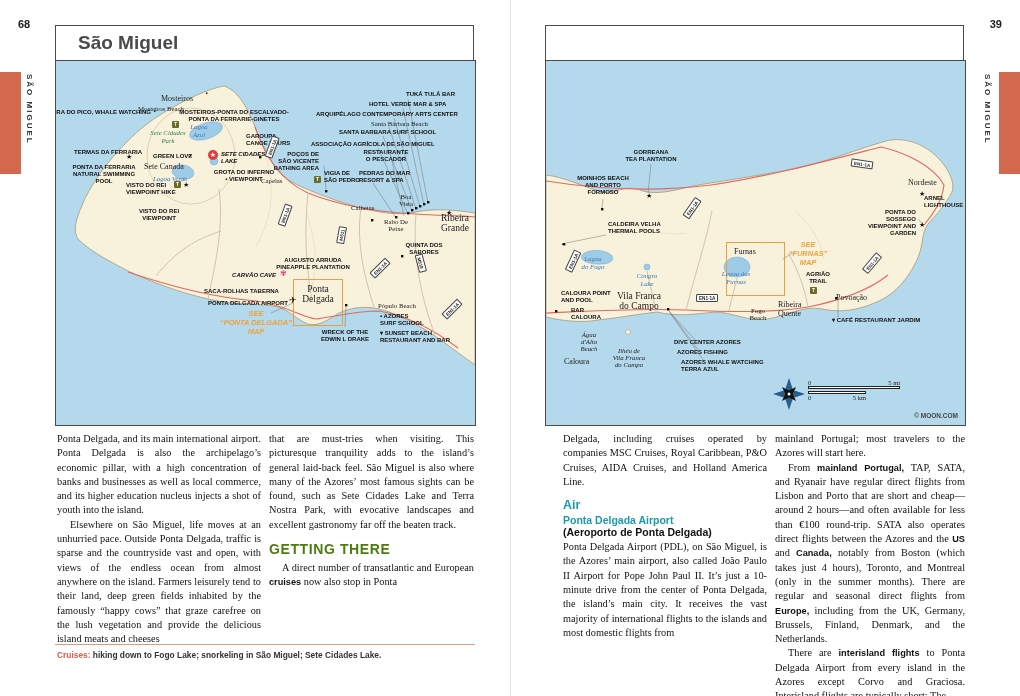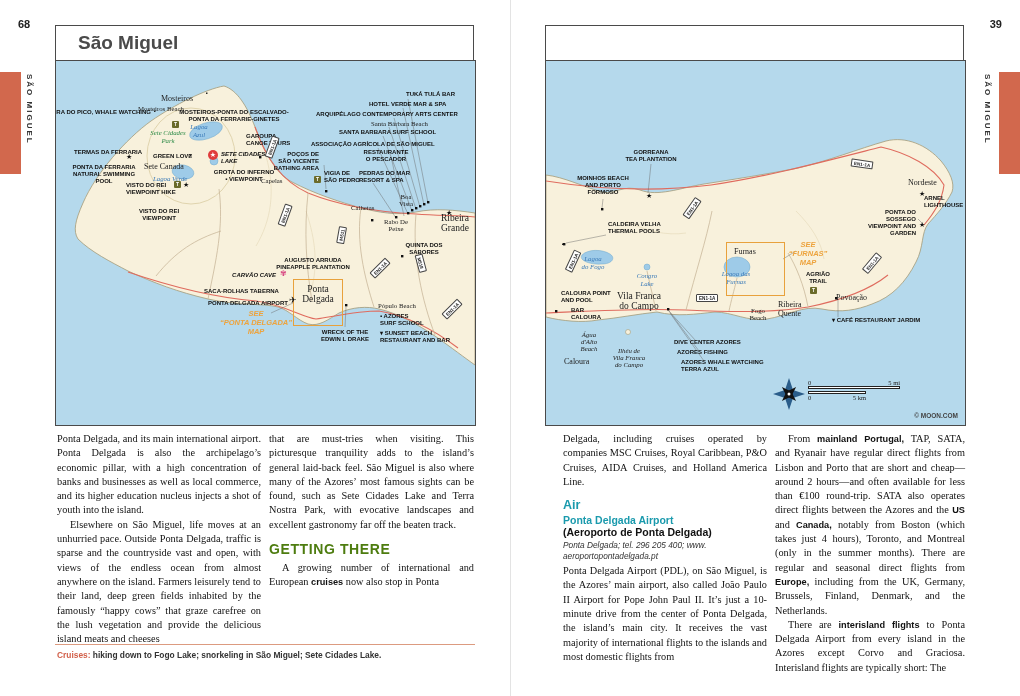--- a/index.html
+++ b/index.html
@@ -321,33 +321,32 @@
       <div class="lbl road" style="left: 16px; top: 196px; transform: rotate(-65deg);">EN1-1A</div>
     </div>
 
   <div class="col" style="left:57px;top:432px;width:204px">
     <p><span>Ponta Delgada, and its main international airport. Ponta Delgada is also the archipelago’s economic pillar, with a high concentration of banks and businesses as well as local commerce, and its higher education nucleus injects a shot of youth into the island.</span></p>
     <p class="ind"><span>Elsewhere on São Miguel, life moves at an unhurried pace. Outside Ponta Delgada, traffic is sparse and the countryside vast and open, with views of the endless ocean from almost anywhere on the island. Farmers leisurely tend to their land, deep green fields inhabited by the famously “happy cows” that graze carefree on the lush vegetation and provide the delicious island meats and cheeses</span></p>
   </div>
   <div class="col" style="left:269px;top:432px;width:205px">
     <p><span>that are must-tries when visiting. This picturesque tranquility adds to the island’s general laid-back feel. São Miguel is also where many of the Azores’ most famous sights can be found, such as Sete Cidades Lake and Terra Nostra Park, with evocative landscapes and excellent gastronomy far off the beaten track.</span></p>
     <h2 class="h-getting">GETTING THERE</h2>
-    <p class="ind"><span>A growing number of international and European </span><span class="b">cruises</span><span> now also stop in Ponta</span></p>
+    <p class="ind"><span>A direct number of transatlantic and European </span><span class="b">cruises</span><span> now also stop in Ponta</span></p>
   </div>
   <div class="caprule"></div>
   <div class="caption">
     <span class="lab">Cruises:</span><span> hiking down to Fogo Lake; snorkeling in São Miguel; Sete Cidades Lake.</span>
   </div>
 
   <div class="col" style="left:563px;top:432px;width:204px">
     <p><span>Delgada, including cruises operated by companies MSC Cruises, Royal Caribbean, P&amp;O Cruises, AIDA Cruises, and Holland America Line.</span></p>
     <h3 class="h-air">Air</h3>
     <h4 class="h-airport">Ponta Delgada Airport</h4>
     <div class="h-airport-pt">(Aeroporto de Ponta Delgada)</div>
-    <div class="contact">Ponta Delgada; tel. 296 205 400; www.
-aeroportopontadelgada.pt</div>
     <p><span>Ponta Delgada Airport (PDL), on São Miguel, is the Azores’ main airport, also called João Paulo II Airport for Pope John Paul II. It’s just a 10-minute drive from the center of Ponta Delgada, the island’s main city. It receives the vast majority of international flights to the islands and most domestic flights from</span></p>
   </div>
   <div class="col" style="left:775px;top:432px;width:190px">
+    <p><span>mainland Portugal; most travelers to the Azores will start here.</span></p>
     <p class="ind"><span>From </span><span class="b">mainland Portugal,</span><span> TAP, SATA, and Ryanair have regular direct flights from Lisbon and Porto that are short and cheap—around 2 hours—and often available for less than €100 round-trip. SATA also operates direct flights between the Azores and the </span><span class="b">US</span><span> and </span><span class="b">Canada,</span><span> notably from Boston (which takes just 4 hours), Toronto, and Montreal (only in the summer months). There are regular and seasonal direct flights from </span><span class="b">Europe,</span><span> including from the UK, Germany, Brussels, Finland, Denmark, and the Netherlands.</span></p>
     <p class="ind"><span>There are </span><span class="b">interisland flights</span><span> to Ponta Delgada Airport from every island in the Azores except Corvo and Graciosa. Interisland flights are typically short: The</span></p>
   </div>
 </div>
 
 </body></html>

